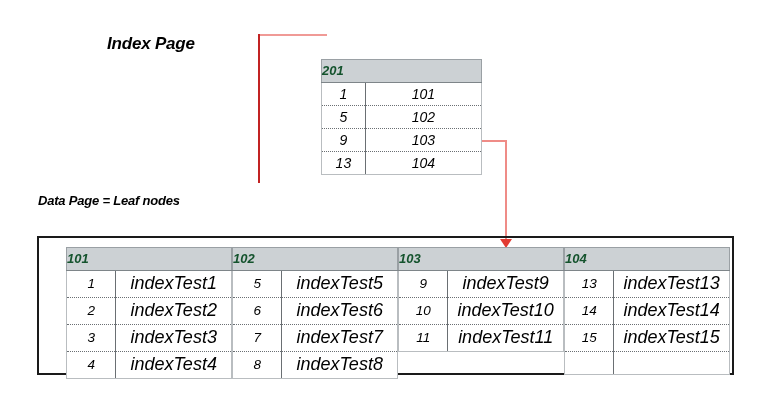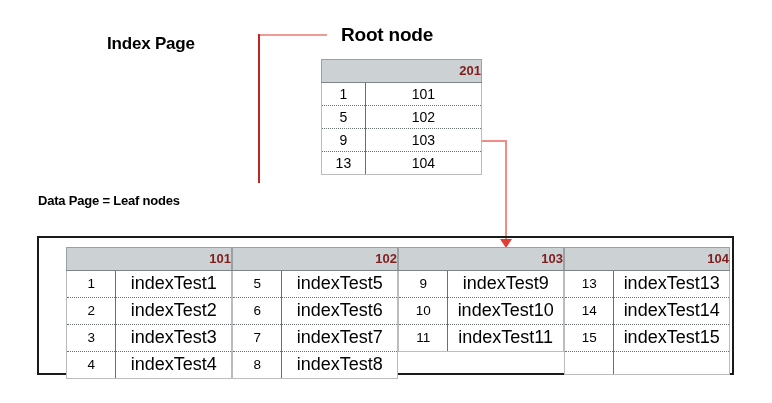--- a/index.html
+++ b/index.html
@@ -15,20 +15,21 @@
     font-family: "Liberation Sans", sans-serif;
     color: #000000;
     -webkit-font-smoothing: antialiased;
   }
 
   .canvas {
     position: absolute;
     left: 0; top: 0;
     width: 772px;
     height: 403px;
+    font-style: italic;
   }
 
   
   .label {
     position: absolute;
     font-weight: bold;
     font-size: 17px;
     letter-spacing: -0.2px;
     white-space: nowrap;
     color: #000;
@@ -45,23 +46,23 @@
     background: #ffffff;
     font-size: 13px;
     box-sizing: border-box;
   }
   .node-table .hdr-row th {
     background: #ccd1d4;
     border: 1px solid #9aa0a4;
     border-bottom: 1px solid #7e8589;
     font-weight: bold;
     font-size: 13px;
-    text-align: right;
+    text-align: left;
     padding: 3px 0 4px 0;
-    color: #7f1d1d;
+    color: #14532d;
   }
   .node-table td {
     border-left: 1px solid #b9bdc0;
     border-right: 1px solid #b9bdc0;
     border-bottom: 1px dotted #6a6f73;
     border-top: none;
     text-align: center;
     padding: 2px 0 3px 0;
     height: 17px;
     color: #000;
@@ -157,21 +158,20 @@
     border-top: 9px solid #e23b32;
   }
 </style>
 </head>
 <body>
 
 <div class="canvas">
 
   <div class="label" id="label-index-page">Index Page</div>
 
-  <div class="label" id="label-root-node">Root node</div>
 
   <div class="label" id="label-data-page">Data Page = Leaf nodes</div>
 
   <div class="conn" id="conn-index-horiz"></div>
   <div class="conn" id="conn-index-vert"></div>
 
   <div class="conn" id="conn-arrow-horiz"></div>
   <div class="conn" id="conn-arrow-vert"></div>
   <div id="conn-arrow-head"></div>
 

